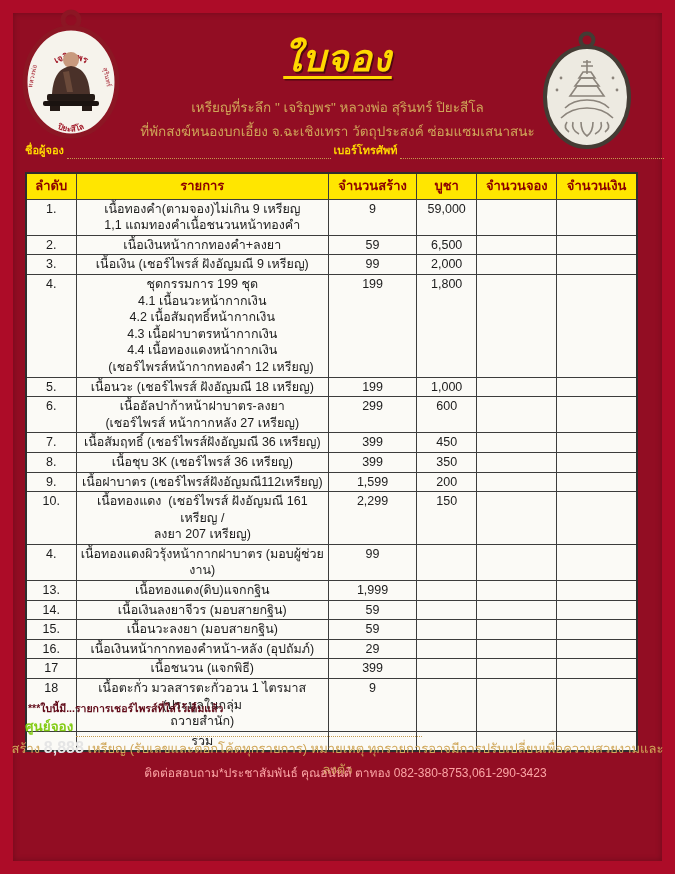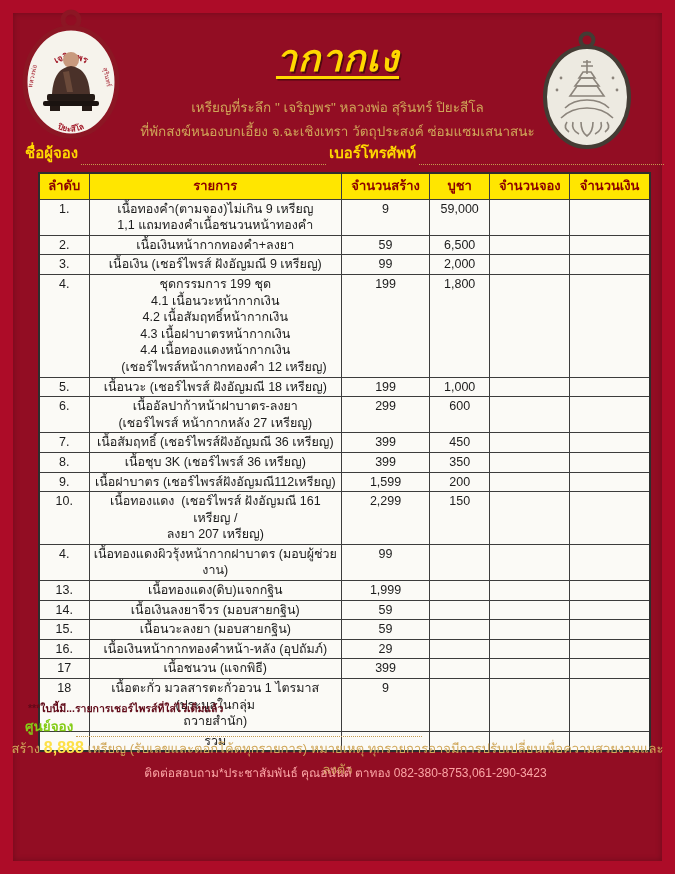--- a/index.html
+++ b/index.html
@@ -36,33 +36,32 @@
     text-underline-offset: 5px;
     text-shadow: 1.5px 1.5px 0 #4e0810;
     letter-spacing: 1px;
   }
   .subtitle { color: #cfa558; font-size: 13.5px; margin-top: 6px; line-height: 1.35; }
   .subtitle.first { margin-top: 12px; }
   
   .form-line {
     position: absolute; left: 25px; right: 8px; top: 141px;
     display: flex; align-items: flex-end;
-    color: #ffd800; font-size: 15px; font-weight: bold;
+    color: #ffd800; font-size: 11px; font-weight: bold;
   }
   .leader { flex: 1 1 auto; border-bottom: 1.5px dotted #c49a4e; height: 15px; margin: 0 3px; }
   .form-line .label { white-space: nowrap; }
   
   .order-table {
     position: absolute; left: 25px; top: 172px; width: 613px;
     border-collapse: collapse;
     background: #fbfaf6;
     font-size: 12.5px;
     color: #1c1c1c;
     border: 2px solid #2e2e2e;
-    margin-left: 13px;
   }
   .order-table th, .order-table td {
     border: 1px solid #3c3c3c;
     vertical-align: top;
     padding: 1px 4px;
     line-height: 16.6px;
   }
   .order-table th {
     background: #ffe600;
     color: #8b0000;
@@ -85,21 +84,21 @@
   }
   .center-line {
     position: absolute; left: 25px; top: 715px; width: 400px;
     display: flex; align-items: flex-end;
     color: #84cc16; font-size: 13.5px; font-weight: bold;
   }
   .summary {
     position: absolute; left: 0; right: 0; top: 738px;
     text-align: center; color: #d0a759; font-size: 13px;
   }
-  .summary .count { color: #fde047; font-weight: bold; font-size: 16px; }
+  .summary .count { color: #e5e5e5; font-weight: bold; font-size: 16px; }
   .contact {
     position: absolute; left: 16px; right: 0; top: 763px;
     text-align: center; color: #fca5a5; font-size: 12px;
   }
 </style>
 </head>
 <body>
 
 <div class="page">
   <div class="inner"></div>
@@ -150,21 +149,21 @@
       <g fill="#8b847b">
         <circle cx="20" cy="60" r="1.4"></circle>
           <circle cx="80" cy="60" r="1.4"></circle>
         <circle cx="24" cy="48" r="1.4"></circle>
           <circle cx="76" cy="48" r="1.4"></circle>
       </g>
     </svg>
   </div>
 
   <div class="header-block">
-    <div class="title">ากากเง</div>
+    <div class="title">ใบจอง</div>
     <div class="subtitle first">เหรียญที่ระลึก " เจริญพร" หลวงพ่อ สุรินทร์ ปิยะสีโล</div>
     <div class="subtitle">ที่พักสงฆ์หนองบกเอี้ยง จ.ฉะเชิงเทรา วัตถุประสงค์ ซ่อมแซมเสนาสนะ</div>
   </div>
 
   <div class="form-line">
     <span class="label">ชื่อผู้จอง</span>
     <span class="leader"></span>
     <span class="label">เบอร์โทรศัพท์</span>
     <span class="leader"></span>
   </div>

